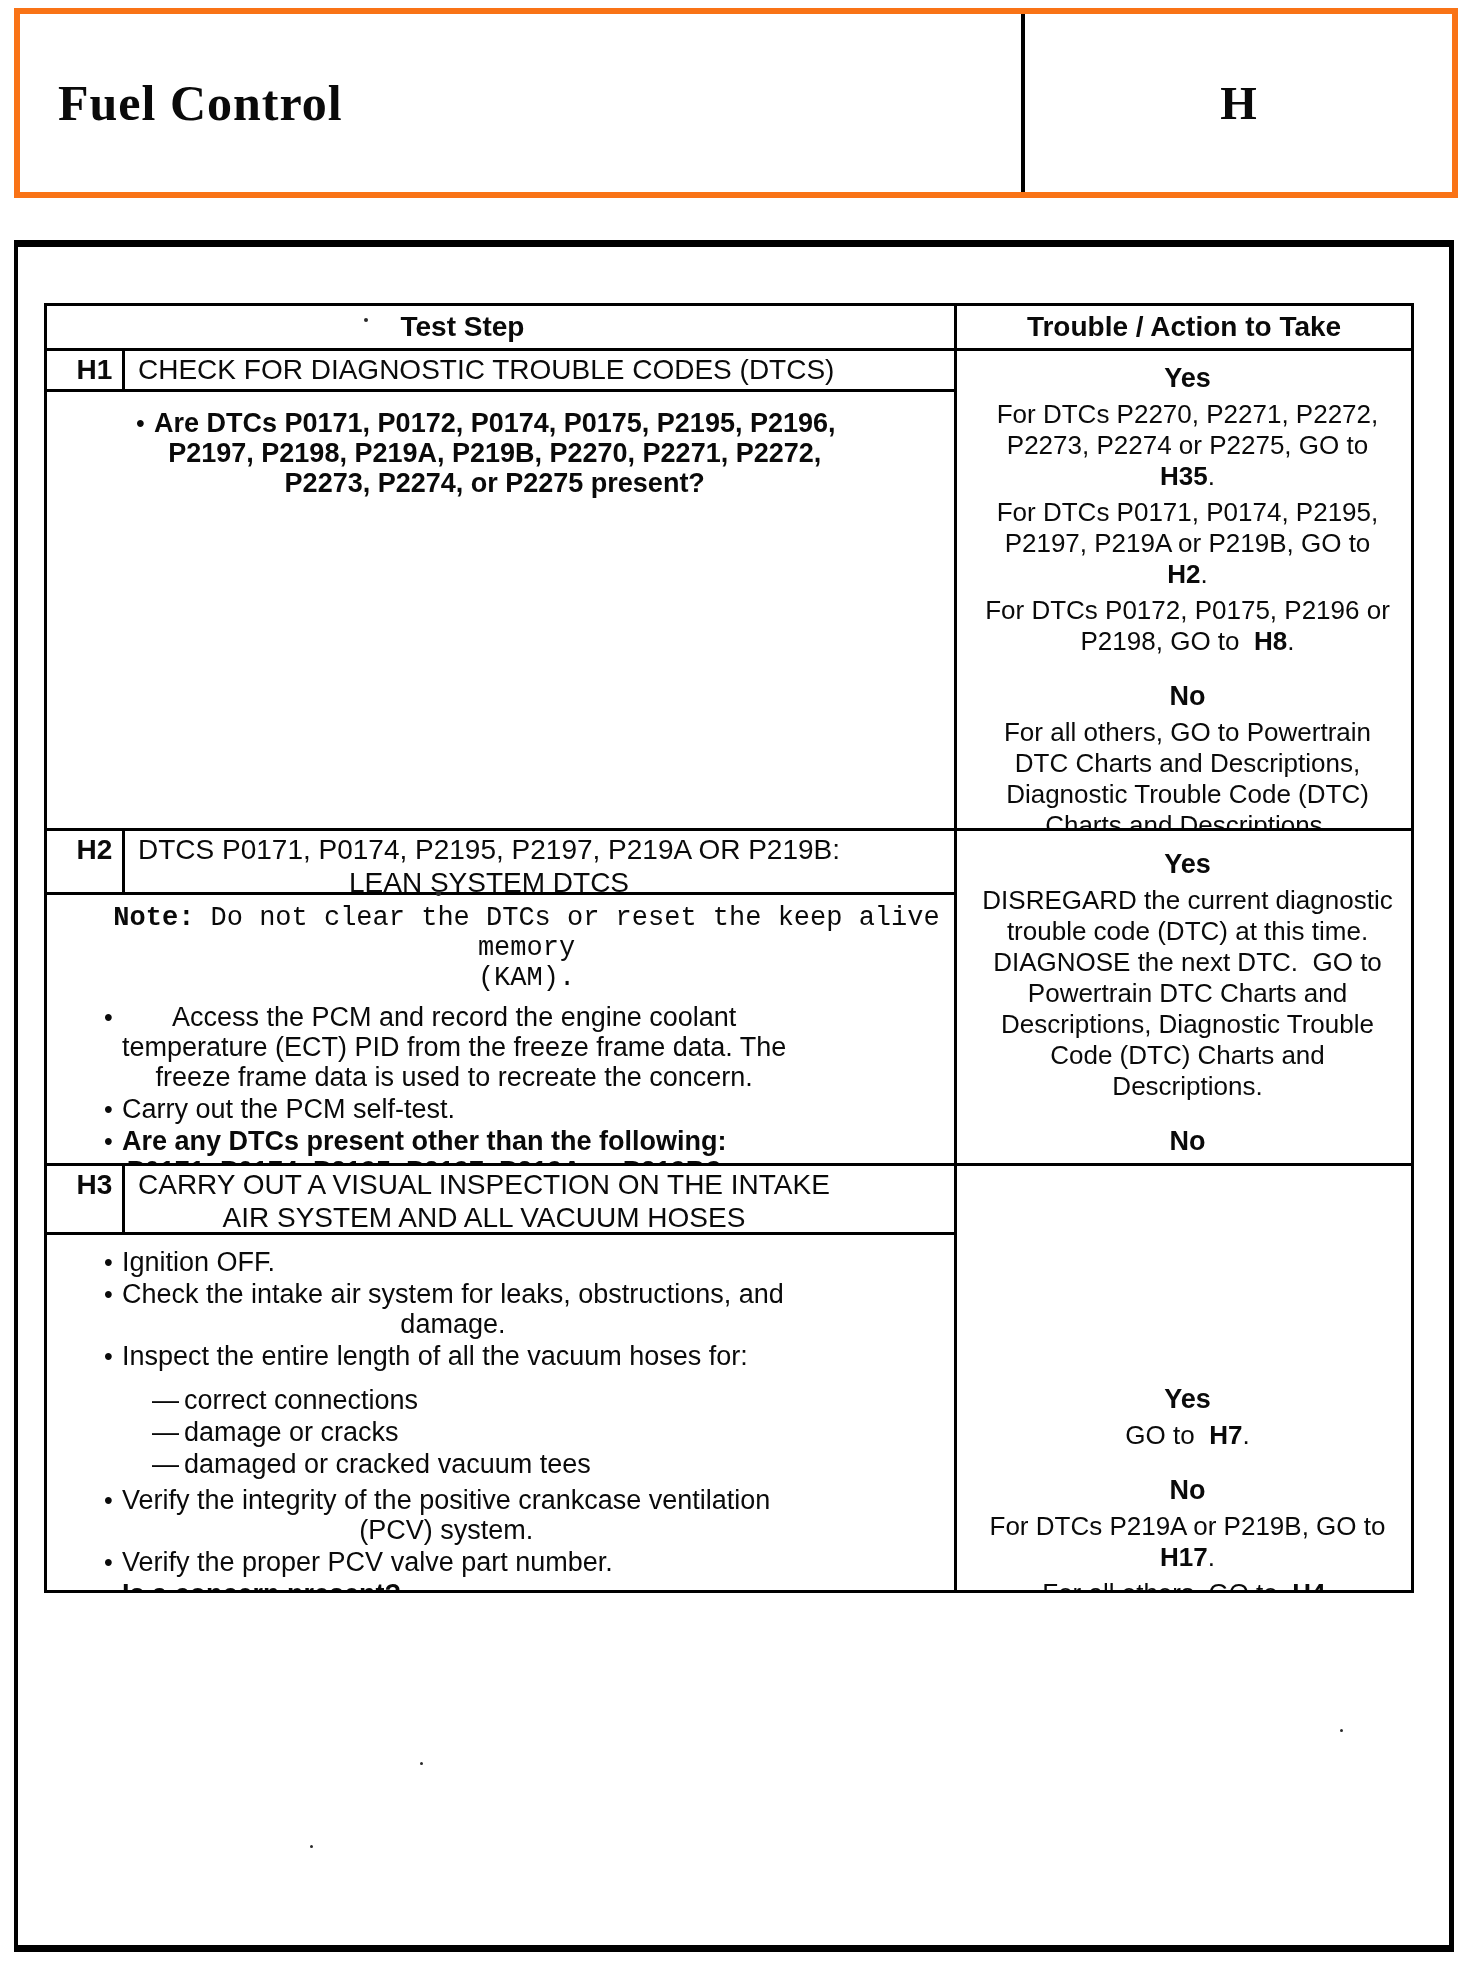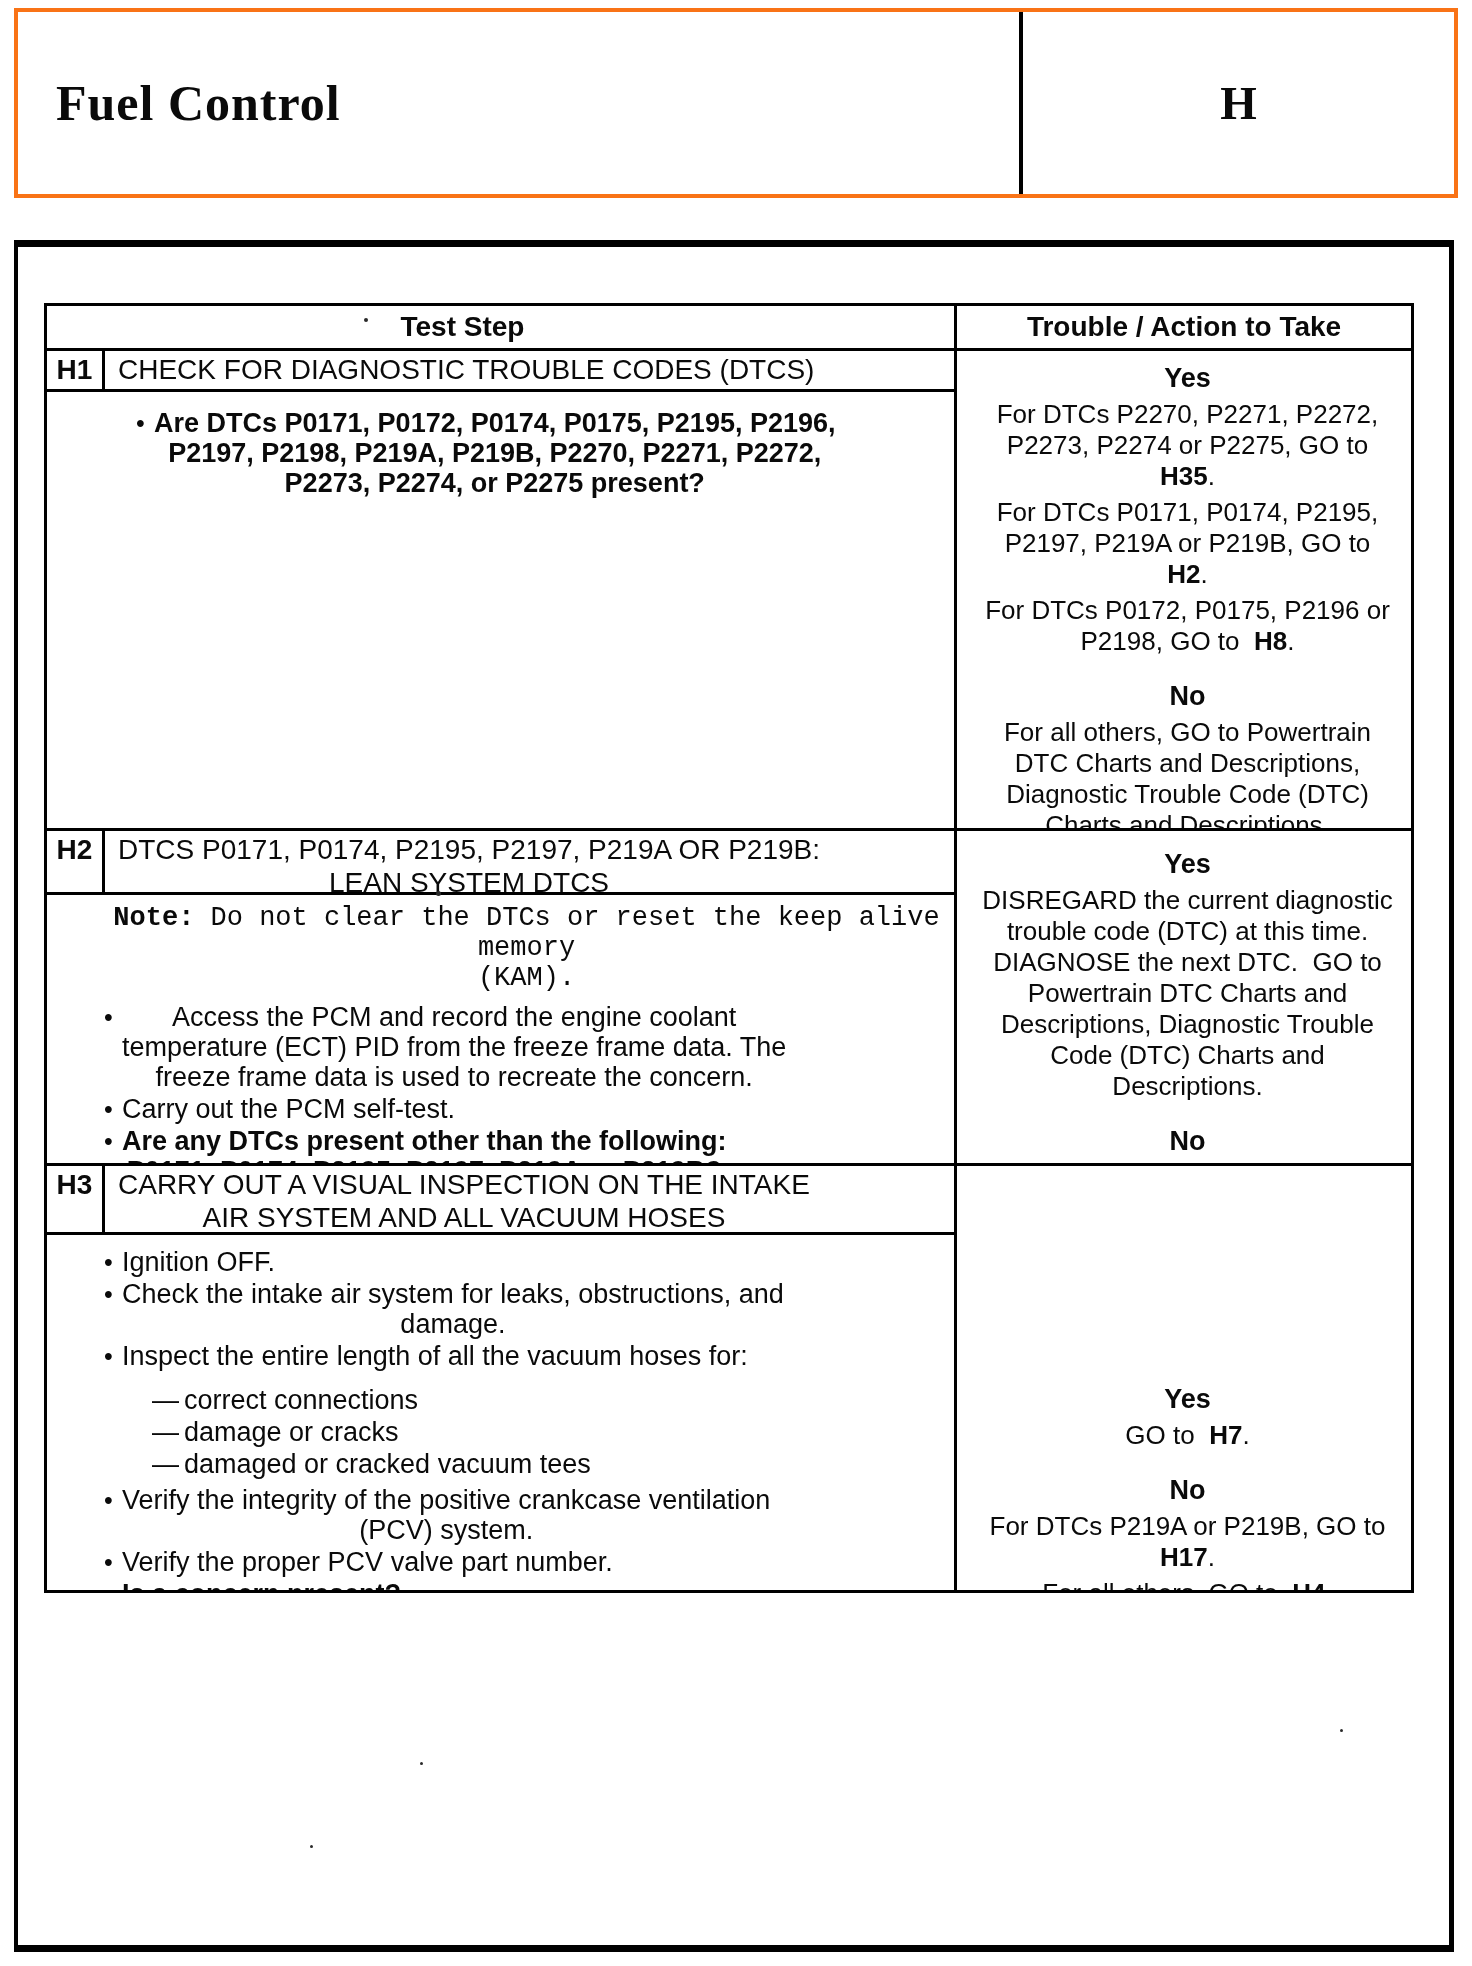--- a/index.html
+++ b/index.html
@@ -1,21 +1,21 @@
 <!DOCTYPE html>
 <html><head>
 <meta charset="utf-8">
 <style>
   html,body{margin:0;padding:0;background:#ffffff;}
   #page{position:relative;width:1472px;height:1966px;background:#ffffff;
         font-family:"Liberation Sans",sans-serif;color:#0a0a0a;overflow:hidden;}
 
   
   #header-box{position:absolute;left:14px;top:8px;width:1444px;height:190px;
-              box-sizing:border-box;border:4px solid #f97316;display:flex;}
+              box-sizing:border-box;border:6px solid #f97316;display:flex;}
   .hdr-left{width:1005px;box-sizing:border-box;border-right:4px solid #000;
             display:flex;align-items:center;overflow:hidden;}
   .hdr-title{font-family:"Liberation Serif","DejaVu Serif",serif;font-weight:700;
              font-size:50px;margin-left:38px;letter-spacing:1px;}
   .hdr-right{flex:1;display:flex;align-items:center;justify-content:center;}
   .hdr-section{font-family:"Liberation Serif","DejaVu Serif",serif;font-weight:700;font-size:47px;}
 
   
   #content-box{position:absolute;left:14px;top:240px;width:1440px;height:1712px;
                box-sizing:border-box;border:4px solid #000;border-top-width:7px;
@@ -34,21 +34,21 @@
   .step{display:flex;border-top:3px solid #000;box-sizing:border-box;overflow:hidden;}
   .step-0{height:480px}.step-1{height:335px}.step-2{height:427px}
   .step-left{width:910px;box-sizing:border-box;border-right:3px solid #000;
              display:flex;flex-direction:column;overflow:hidden;}
   .step-results{flex:1;box-sizing:border-box;padding:0 4px 0 11px;
                 font-size:26px;line-height:31px;overflow:hidden;}
   .step-0 .step-results{padding-top:12px}
   .step-1 .step-results{padding-top:18px}
   .step-2 .step-results{padding-top:218px}
 
-  .step-title-row{display:flex;box-sizing:border-box;border-bottom:3px solid #000;overflow:hidden;}
+  .step-title-row{display:flex;box-sizing:border-box;border-bottom:3px solid #000;overflow:hidden;padding-left:20px;}
   .step-0 .step-title-row{height:41px}
   .step-1 .step-title-row{height:70px}
   .step-2 .step-title-row{height:72px}
   .step-id{width:58px;box-sizing:border-box;border-right:3px solid #000;
            font-weight:700;font-size:28px;display:flex;justify-content:center;
            align-items:flex-start;padding-top:3px;}
   .step-title{font-weight:400;font-size:28px;line-height:33px;
               padding:2px 6px 0 13px;white-space:pre-wrap;}
 
   .step-body{font-size:27px;line-height:30px;overflow:hidden;}

